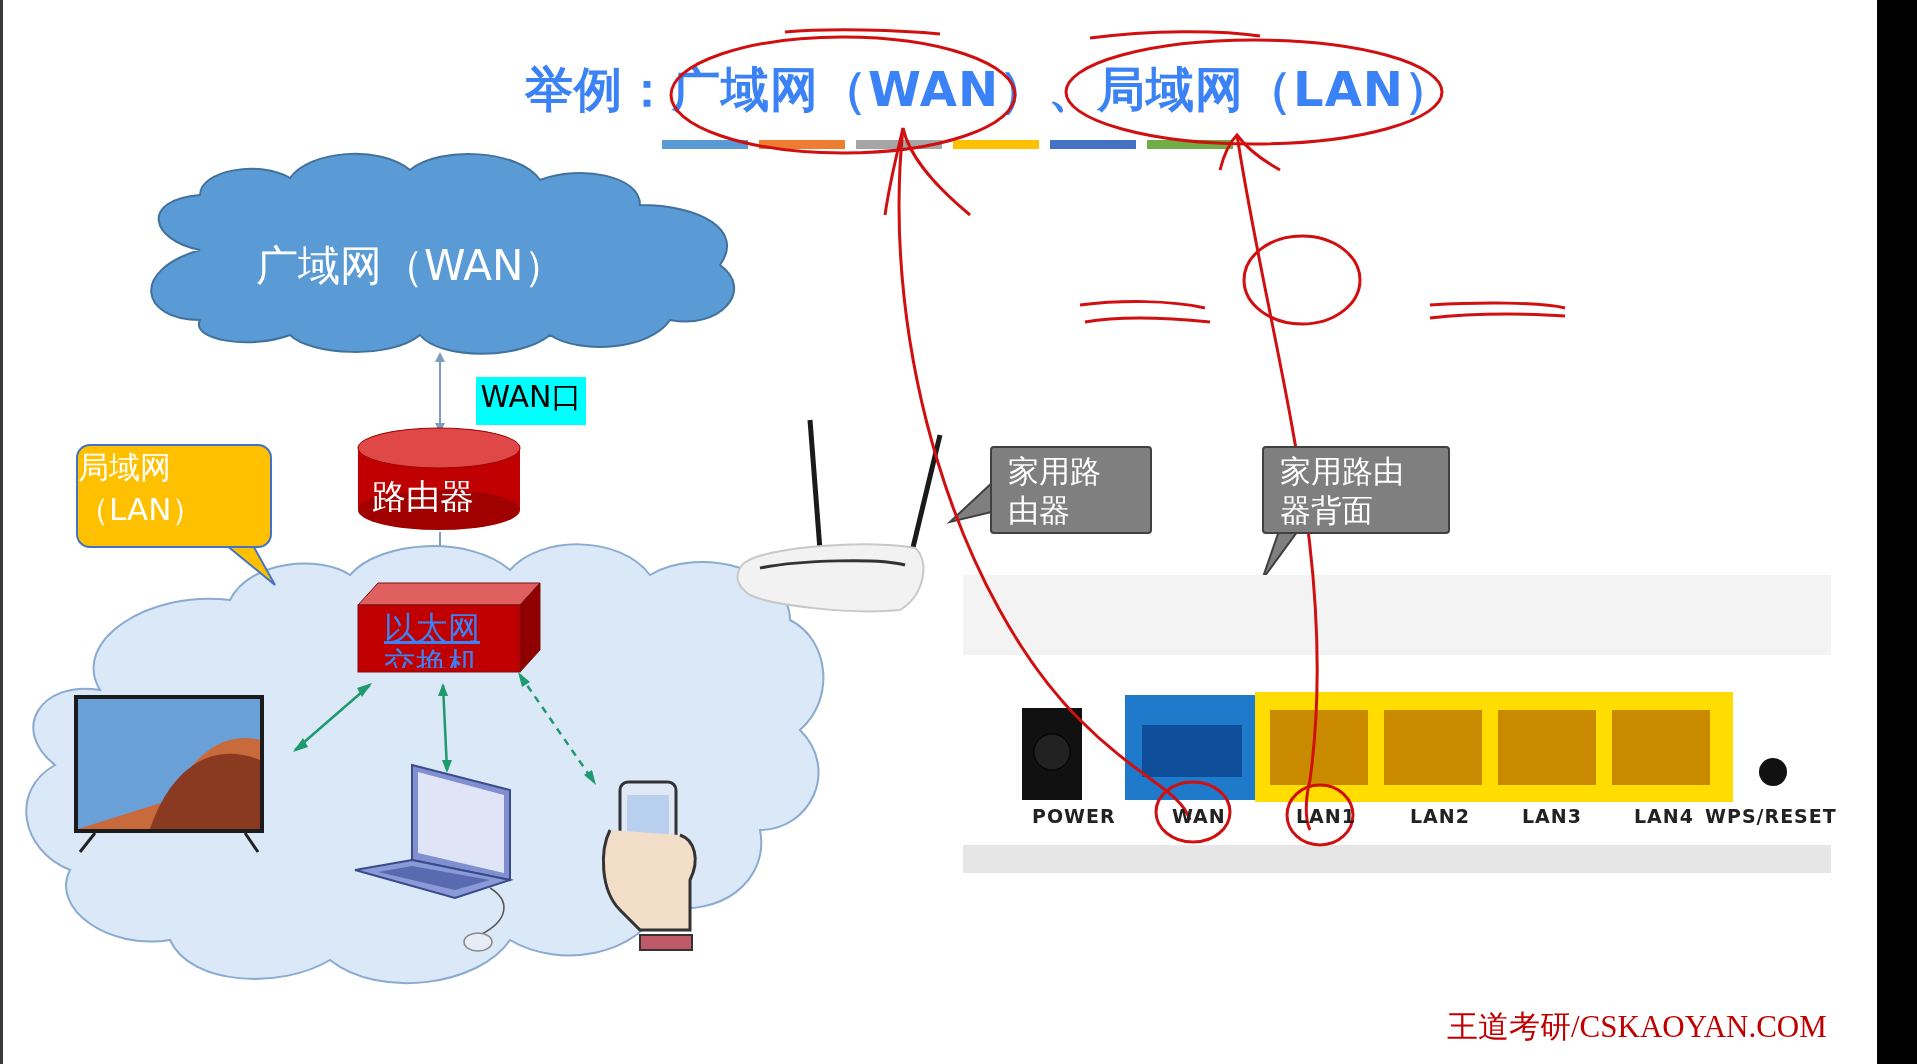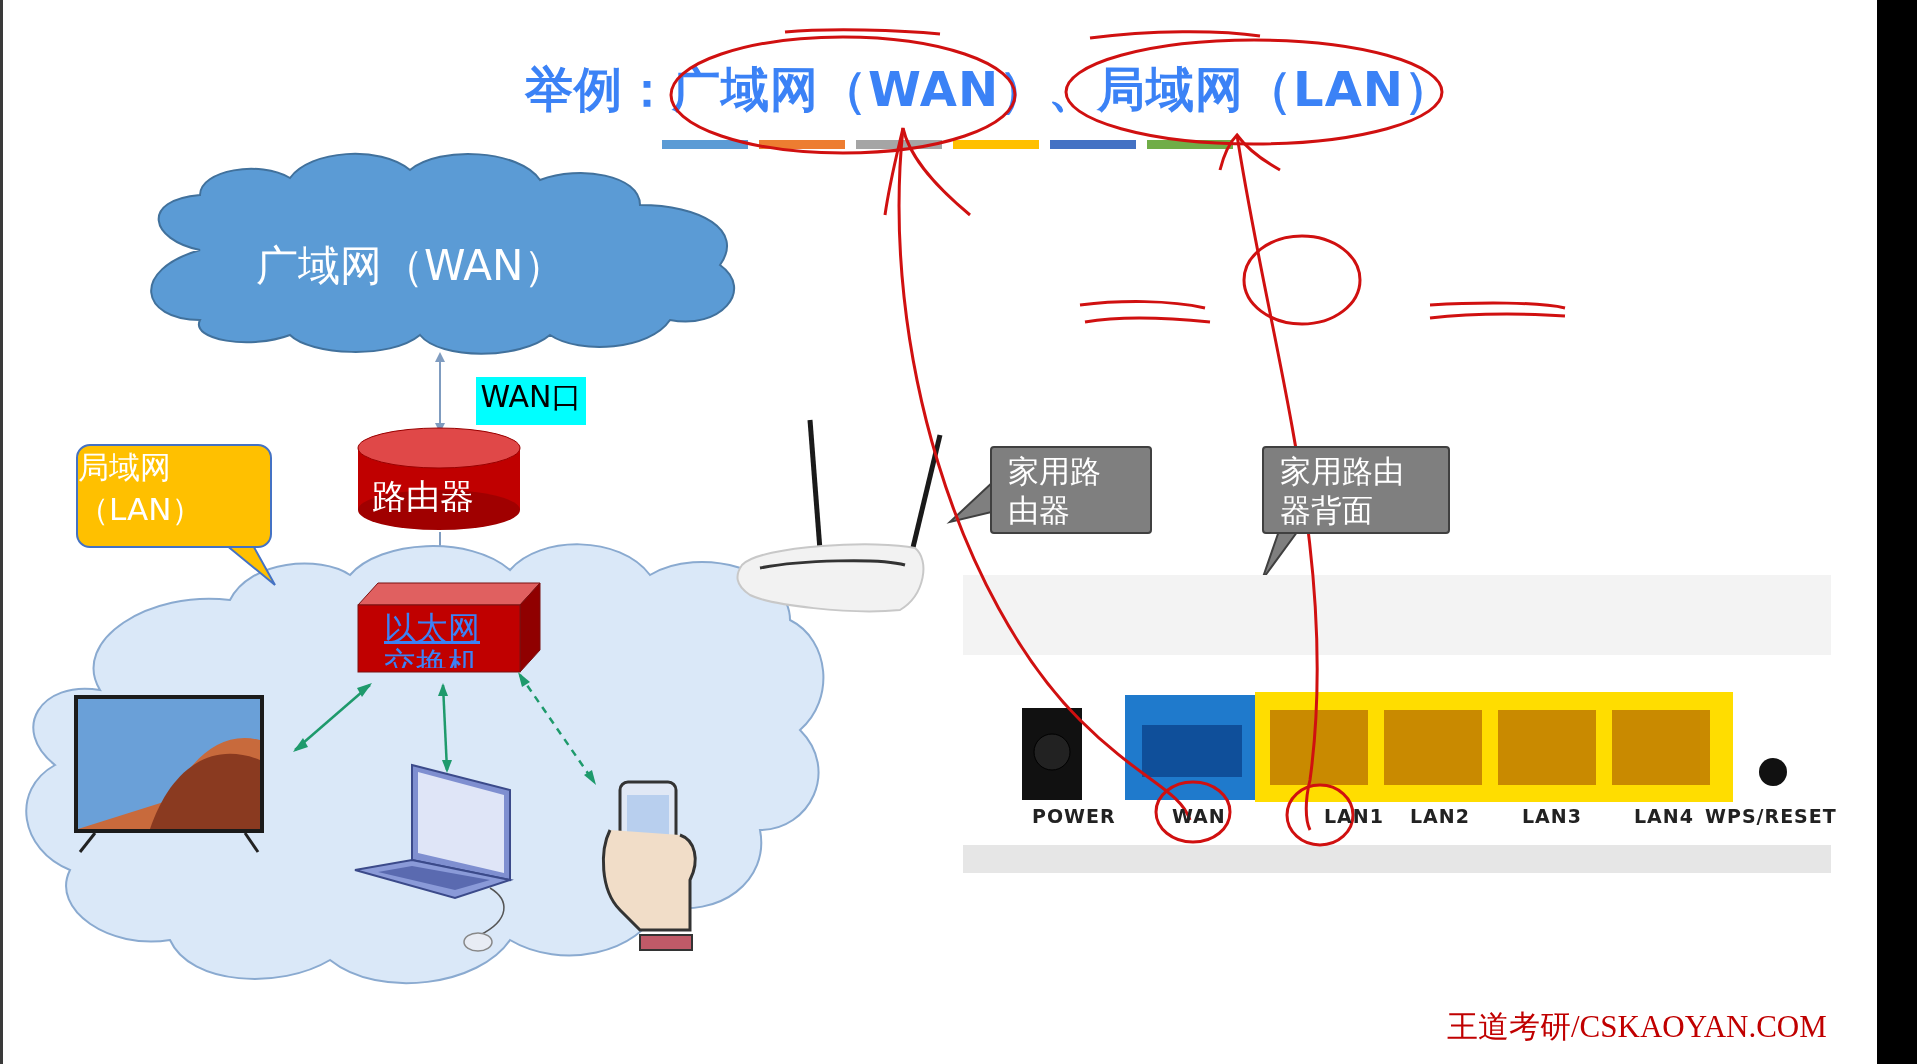--- a/index.html
+++ b/index.html
@@ -178,21 +178,21 @@
     <div>家用路</div>
     <div>由器</div>
   </div>
   <div class="gray-callout" style="left:1262px;top:446px;width:188px;height:88px;">
     <div>家用路由</div>
     <div>器背面</div>
   </div>
 
   <div class="port-label" style="left:1012px;margin-left:20px;">POWER</div>
   <div class="port-label" style="left:1172px;text-align:center;">WAN</div>
-  <div class="port-label" style="left:1296px;margin-left:28px;">LAN1</div>
+  <div class="port-label" style="left:1296px;">LAN1</div>
   <div class="port-label" style="left:1410px;">LAN2</div>
   <div class="port-label" style="left:1522px;">LAN3</div>
   <div class="port-label" style="left:1634px;text-align:center;">LAN4</div>
   <div class="port-label" style="left:1705px;">WPS/RESET</div>
 
   <div class="footer">王道考研/CSKAOYAN.COM</div>
 
   <div class="right-edge"></div>
 </div>
 

